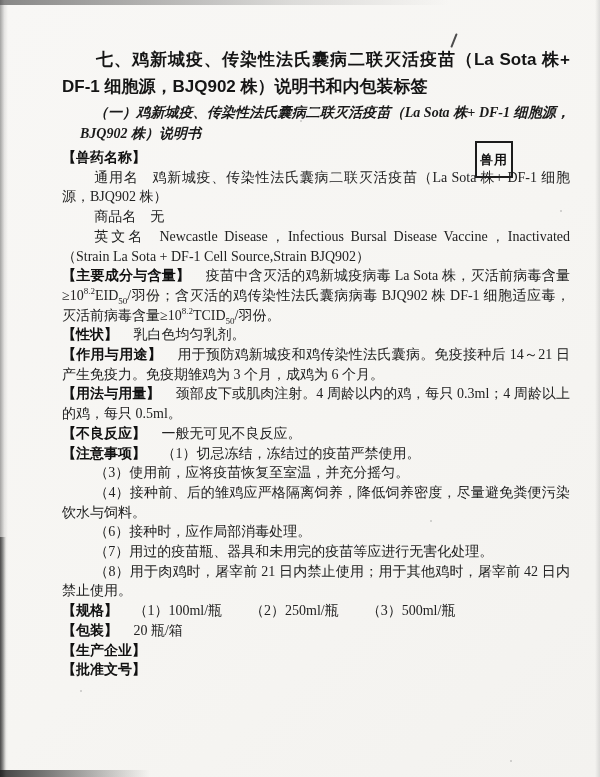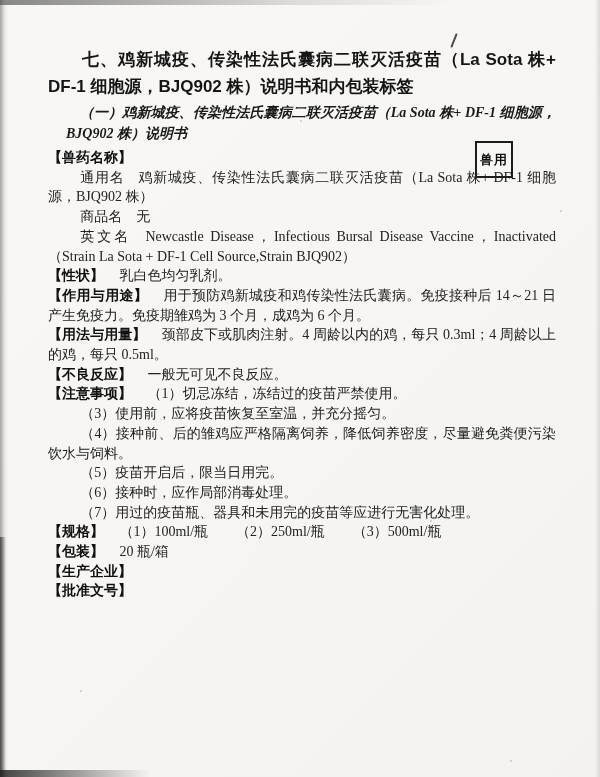--- a/index.html
+++ b/index.html
@@ -24,21 +24,21 @@
                 background: linear-gradient(to right, rgba(60,60,60,.6), rgba(110,110,110,.2) 65%, rgba(0,0,0,0)); }
   .edge-bottom{ position:absolute; left:0; bottom:0; height:7px; width:150px;
                 background: linear-gradient(to right, rgba(35,35,35,.85), rgba(0,0,0,0)); }
   .edge-right { position:absolute; right:0; top:0; bottom:0; width:5px;
                 background: linear-gradient(to left, rgba(150,150,150,.28), rgba(0,0,0,0)); }
   .pen-mark   { position:absolute; left:453px; top:33px; width:2px; height:15px;
                 background:#4c4c4c; transform: rotate(22deg); border-radius:1px; }
   .speck { position:absolute; width:2px; height:2px; border-radius:50%;
            background: rgba(110,110,110,.35); }
 
-  .content { position:absolute; left:48px; top:46px; width:508px; }
+  .content { position:absolute; left:62px; top:46px; width:508px; }
 
   .title {
     margin:0; font-family:"Liberation Sans","DejaVu Sans",sans-serif;
     font-weight:bold; font-size:17px; line-height:27px;
     text-indent:2em; text-align:justify; color:#151515;
   }
   .subsection {
     margin:2px 0 4px 18px; font-weight:bold; font-style:italic;
     font-size:14px; line-height:21px; text-indent:1em;
     text-align:justify; color:#1a1a1a;
@@ -96,20 +96,23 @@
 
     <p class="para ind">
       <span class="flabel">商品名</span><span>无</span>
     </p>
 
     <p class="para ind">
       <span class="flabel">英文名</span><span>Newcastle Disease，Infectious Bursal Disease Vaccine，Inactivated（Strain La Sota + DF-1 Cell Source,Strain BJQ902）</span>
     </p>
 
 
+    <p class="para">
+      <span class="slabel">【主要成分与含量】</span><span>疫苗中含灭活的鸡新城疫病毒 La Sota 株，灭活前病毒含量≥10</span><sup>8.2</sup><span>EID</span><sub>50</sub><span>/羽份；含灭活的鸡传染性法氏囊病病毒 BJQ902 株 DF-1 细胞适应毒，灭活前病毒含量≥10</span><sup>8.2</sup><span>TCID</span><sub>50</sub><span>/羽份。</span>
+    </p>
 
     <p class="para">
       <span class="slabel">【性状】</span><span>乳白色均匀乳剂。</span>
     </p>
 
     <p class="para">
       <span class="slabel">【作用与用途】</span><span>用于预防鸡新城疫和鸡传染性法氏囊病。免疫接种后 14～21 日产生免疫力。免疫期雏鸡为 3 个月，成鸡为 6 个月。</span>
     </p>
 
     <p class="para">
@@ -119,23 +122,23 @@
     <p class="para">
       <span class="slabel">【不良反应】</span><span>一般无可见不良反应。</span>
     </p>
 
     <p class="para">
       <span class="slabel">【注意事项】</span><span>（1）切忌冻结，冻结过的疫苗严禁使用。</span>
     </p>
 
     <p class="para ind">（3）使用前，应将疫苗恢复至室温，并充分摇匀。</p>
     <p class="para ind">（4）接种前、后的雏鸡应严格隔离饲养，降低饲养密度，尽量避免粪便污染饮水与饲料。</p>
-    <p class="para ind">（5）疫苗开启后，限当日用完。</p>
     <p class="para ind">（6）接种时，应作局部消毒处理。</p>
     <p class="para ind">（7）用过的疫苗瓶、器具和未用完的疫苗等应进行无害化处理。</p>
+    <p class="para ind">（8）用于肉鸡时，屠宰前 21 日内禁止使用；用于其他鸡时，屠宰前 42 日内禁止使用。</p>
 
     <p class="para">
       <span class="slabel">【规格】</span><span>（1）100ml/瓶　　（2）250ml/瓶　　（3）500ml/瓶</span>
     </p>
 
     <p class="para">
       <span class="slabel">【包装】</span><span>20 瓶/箱</span>
     </p>
 
 

